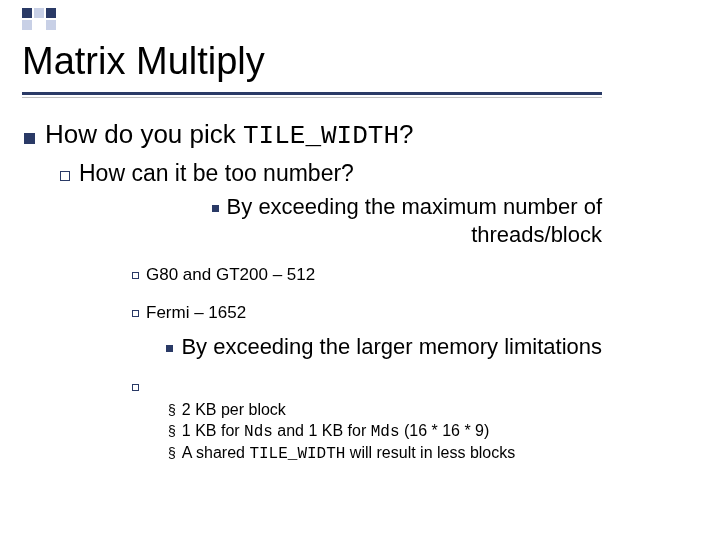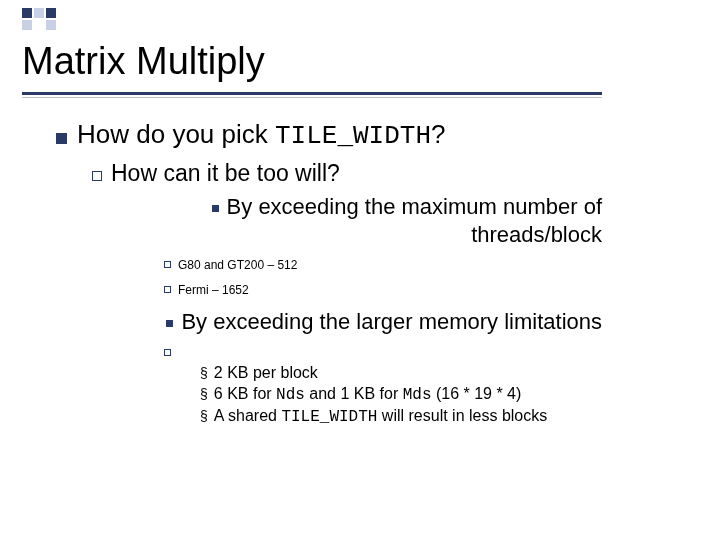--- a/index.html
+++ b/index.html
@@ -55,29 +55,29 @@
   .title {
     position: absolute;
     top: 40px;
     left: 22px;
     font-size: 38px;
     font-weight: 400;
   }
   .body {
     position: absolute;
     top: 118px;
-    left: 56px;
+    left: 24px;
     right: 22px;
     font-size: 26px;
     line-height: 1.25;
   }
   .lvl1 { margin: 0 0 6px 0; }
   .lvl2 { margin: 2px 0 6px 36px; font-size: 23px; }
   .lvl3 { margin: 2px 0 2px 72px; font-size: 22px; text-align: right; }
-  .lvl4 { margin: 10px 0 2px 108px; font-size: 12px; }
+  .lvl4 { margin: 16px 0 2px 108px; font-size: 17px; }
   .lvl5 { margin: 0 0 16px 144px; font-size: 16px; }
   .lvl5-item { margin: 1px 0; }
   .bullet {
     display: inline-block;
     vertical-align: middle;
   }
   .bullet.solid-sq {
     width: 11px; height: 11px; background: #2a3a66; margin-right: 10px;
     vertical-align: -1px;
   }
@@ -126,21 +126,21 @@
   <div class="hr1"></div>
   <div class="hr2"></div>
 
   <div class="body">
 
     <div class="lvl1">
       <span class="bullet solid-sq"></span><span>How do you pick </span><span class="mono">TILE_WIDTH</span><span>?</span>
     </div>
 
     <div class="lvl2">
-      <span class="bullet hollow-sq"></span><span>How can it be too will?</span>
+      <span class="bullet hollow-sq"></span><span>How can it be too number?</span>
     </div>
 
     <div class="lvl3">
       <span class="bullet small-solid"></span><span>By exceeding the maximum number of threads/block</span>
     </div>
 
     <div class="lvl4">
       <span class="bullet small-hollow"></span><span>G80 and GT200 – 512</span>
     </div>
     <div class="lvl4">
@@ -153,21 +153,21 @@
 
     <div class="lvl4">
       <span class="bullet small-hollow"></span>
     </div>
 
     <div class="lvl5">
       <div class="lvl5-item">
         <span class="bullet sect">§</span><span>2 KB per block</span>
       </div>
       <div class="lvl5-item">
-        <span class="bullet sect">§</span><span>6 KB for </span><span class="mono">Nds</span><span> and 1 KB for </span><span class="mono">Mds</span><span>  (16 * 19 * 4)</span>
+        <span class="bullet sect">§</span><span>1 KB for </span><span class="mono">Nds</span><span> and 1 KB for </span><span class="mono">Mds</span><span>  (16 * 16 * 9)</span>
       </div>
       <div class="lvl5-item">
         <span class="bullet sect">§</span><span>A shared </span><span class="mono">TILE_WIDTH</span><span> will result in less blocks</span>
       </div>
     </div>
 
   </div>
 </div>
 
 </body></html>

